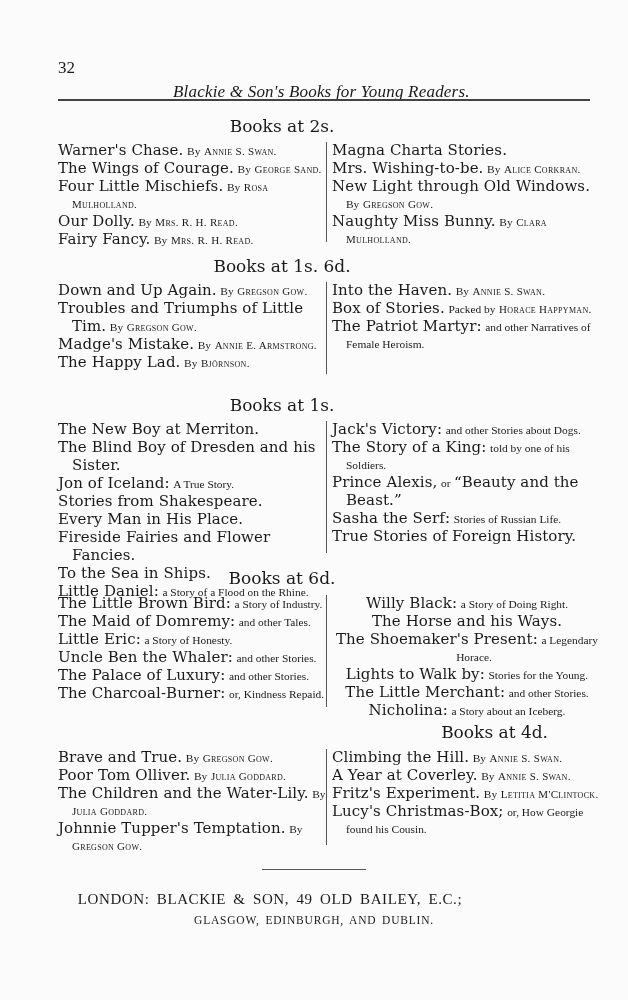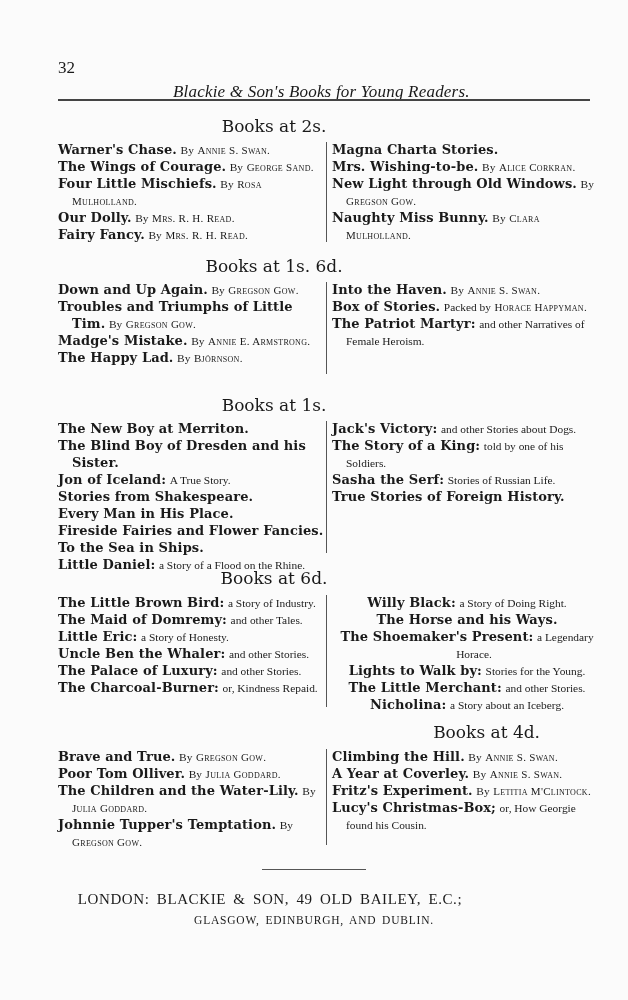--- a/index.html
+++ b/index.html
@@ -11,32 +11,32 @@
   .page { position: absolute; left: 0; top: 0; width: 628px; height: 1000px; }
   .running-head {
     position: absolute; left: 58px; top: 58px; width: 432px; height: 24px;
     font-family: "Liberation Serif", serif; font-size: 17px;
   }
   .page-num { position: absolute; left: 0; top: 0; font-style: normal; }
   .head-title { position: absolute; left: 115px; top: 0; font-style: italic; white-space: nowrap; letter-spacing: 0.2px; margin-top: 24px; }
   .head-rule { position: absolute; left: 58px; top: 99px; width: 532px; height: 2px; background: #444; }
 
   .section-title {
-    position: absolute; left: 8px; width: 532px; text-align: center;
+    position: absolute; left: 16px; width: 532px; text-align: center;
     font-family: "DejaVu Serif", serif; font-size: 17px; font-weight: normal;
   }
   .col {
     position: absolute; width: 270px;
     font-family: "DejaVu Serif", serif; font-size: 11.3px; line-height: 16px;
   }
   .col.left { left: 58px; }
   .col.right { left: 332px; width: 270px; }
   .divider { position: absolute; left: 326px; width: 1px; background: #555; }
   .entry { margin: 0; padding-left: 14px; text-indent: -14px; }
-  .t { font-weight: bold; font-size: 13px; letter-spacing: 0.1px; }
+  .t { font-weight: normal; font-size: 15px; letter-spacing: 0.1px; }
   .sc { font-variant: small-caps; font-family: "Liberation Serif", serif; font-size: 11px; letter-spacing: 0.3px; }
   .sub { font-family: "Liberation Serif", serif; font-size: 11.4px; }
 
   .foot-rule { position: absolute; left: 262px; top: 869px; width: 104px; height: 1px; background: #555; }
   .imprint1 {
     position: absolute; left: 0; width: 540px; top: 891px; text-align: center;
     font-family: "Liberation Serif", serif; font-size: 15px; letter-spacing: 0.6px; word-spacing: 3px;
   }
   .imprint2 {
     position: absolute; left: 0; width: 628px; top: 914px; text-align: center;
@@ -89,20 +89,21 @@
         <p class="entry"><span class="t">Jon of Iceland:</span> <span class="sub">A True Story.</span></p>
         <p class="entry"><span class="t">Stories from Shakespeare.</span></p>
         <p class="entry"><span class="t">Every Man in His Place.</span></p>
         <p class="entry"><span class="t">Fireside Fairies and Flower Fancies.</span></p>
         <p class="entry"><span class="t">To the Sea in Ships.</span></p>
         <p class="entry"><span class="t">Little Daniel:</span> <span class="sub">a Story of a Flood on the Rhine.</span></p>
       </div>
       <div class="col right" style="top: 421px;">
         <p class="entry"><span class="t">Jack's Victory:</span> <span class="sub">and other Stories about Dogs.</span></p>
         <p class="entry"><span class="t">The Story of a King:</span> <span class="sub">told by one of his Soldiers.</span></p>
+        <p class="entry"><span class="t">Prince Alexis,</span> <span class="sub">or</span> <span class="t">“Beauty and the Beast.”</span></p>
         <p class="entry"><span class="t">Sasha the Serf:</span> <span class="sub">Stories of Russian Life.</span></p>
         <p class="entry"><span class="t">True Stories of Foreign History.</span></p>
       </div>
       <div class="divider" style="top: 421px; height: 132px;"></div>
       <div class="section-title" style="top: 568px;">Books at 6d.</div>
       <div class="col left" style="top: 595px;">
         <p class="entry"><span class="t">The Little Brown Bird:</span> <span class="sub">a Story of Industry.</span></p>
         <p class="entry"><span class="t">The Maid of Domremy:</span> <span class="sub">and other Tales.</span></p>
         <p class="entry"><span class="t">Little Eric:</span> <span class="sub">a Story of Honesty.</span></p>
         <p class="entry"><span class="t">Uncle Ben the Whaler:</span> <span class="sub">and other Stories.</span></p>

